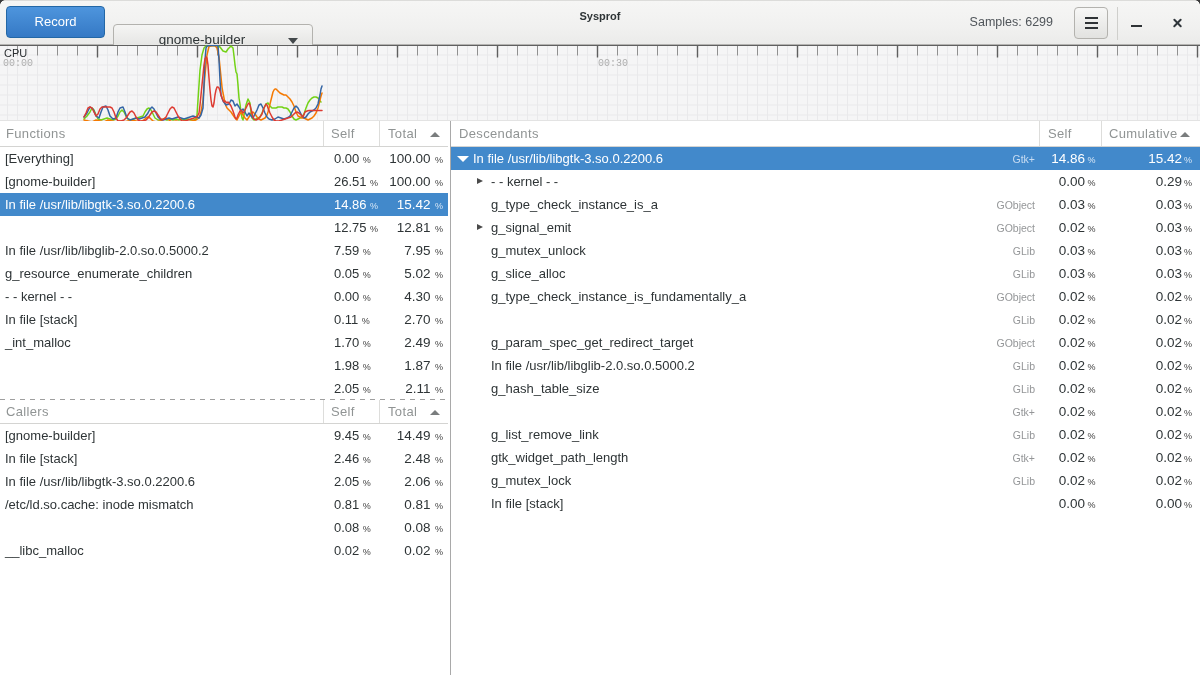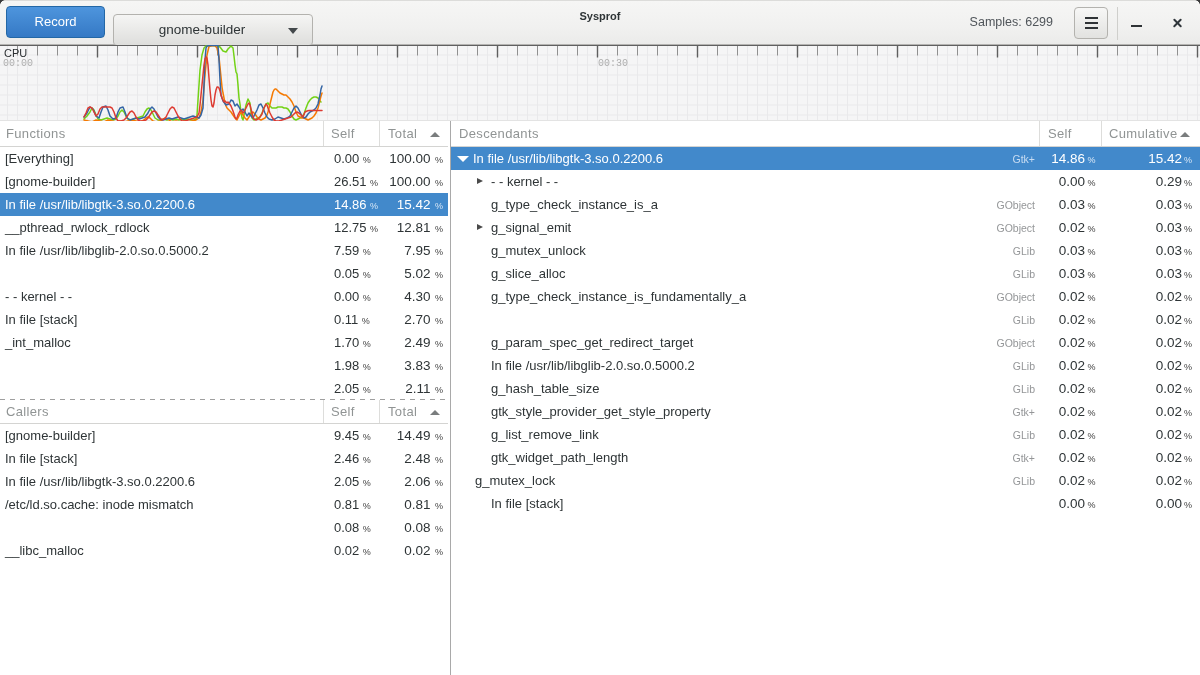--- a/index.html
+++ b/index.html
@@ -10,21 +10,21 @@
 #hdr { position:absolute; left:0; top:0; width:1200px; height:45px;
   background:linear-gradient(to bottom,#f6f6f5 0%,#f1f1f0 60%,#ebebea 100%);
   border-bottom:1px solid #b4b3b1; }
 #hdr:before { content:""; position:absolute; left:0; top:0; width:100%; height:1px; background:#dcdcda; }
 .corner { position:absolute; top:0; width:5px; height:5px; }
 .corner.l { left:0; background:radial-gradient(circle at 5px 5px, transparent 4.5px, #3a3a3a 5px); }
 .corner.r { right:0; background:radial-gradient(circle at 0px 5px, transparent 4.5px, #3a3a3a 5px); }
 #rec { position:absolute; left:6px; top:6px; width:99px; height:32px; border-radius:4px;
   border:1px solid #2367a6; background:linear-gradient(to bottom,#4e95dd,#3579c5);
   color:#fff; font-size:13px; text-align:center; line-height:30px; }
-#combo { position:absolute; left:113px; top:14px; width:200px; height:32px; border-radius:4px;
+#combo { position:absolute; left:113px; top:24px; width:200px; height:32px; border-radius:4px;
   border:1px solid #b3b2ae; background:linear-gradient(to bottom,#f5f5f4,#dededc);
   color:#2e3436; font-size:13.5px; }
 #combo .lbl { position:absolute; left:0; top:0; width:176px; text-align:center; line-height:30px; }
 #combo .arr { position:absolute; right:14px; top:13px; width:0; height:0;
   border-left:5.5px solid transparent; border-right:5.5px solid transparent; border-top:6px solid #43484b; }
 #title { position:absolute; left:400px; top:6px; width:400px; text-align:center; }
 #title .t { font-size:11px; font-weight:bold; color:#2e3436; line-height:14px; margin-top:3px; }
 #title .s { font-size:11px; color:#8e9192; line-height:13px; margin-top:2px; }
 #samples { position:absolute; right:147px; top:0; height:44px; line-height:44px; font-size:12.5px; color:#50555a; }
 #menubtn { position:absolute; left:1074px; top:7px; width:34px; height:32px; border-radius:4px;
@@ -133,32 +133,32 @@
           <span class="num" style="right:17.5px">100.00</span>
           <span class="pcf" style="left:435px">%</span>
         </div>
         <div class="row sel">
           <span class="nm" style="left:5px">In file /usr/lib/libgtk-3.so.0.2200.6</span>
           <span class="nm" style="left:334px">14.86<span class="pct" style="margin-left:3.5px">%</span></span>
           <span class="num" style="right:17.5px">15.42</span>
           <span class="pcf" style="left:435px">%</span>
         </div>
         <div class="row">
-          <span class="nm" style="left:5px">__pthread_rwlock_rdlock</span>
           <span class="nm" style="left:334px">12.75<span class="pct" style="margin-left:3.5px">%</span></span>
           <span class="num" style="right:17.5px">12.81</span>
           <span class="pcf" style="left:435px">%</span>
         </div>
         <div class="row">
           <span class="nm" style="left:5px">In file /usr/lib/libglib-2.0.so.0.5000.2</span>
           <span class="nm" style="left:334px">7.59<span class="pct" style="margin-left:3.5px">%</span></span>
           <span class="num" style="right:17.5px">7.95</span>
           <span class="pcf" style="left:435px">%</span>
         </div>
         <div class="row">
+          <span class="nm" style="left:5px">g_resource_enumerate_children</span>
           <span class="nm" style="left:334px">0.05<span class="pct" style="margin-left:3.5px">%</span></span>
           <span class="num" style="right:17.5px">5.02</span>
           <span class="pcf" style="left:435px">%</span>
         </div>
         <div class="row">
           <span class="nm" style="left:5px">- - kernel - -</span>
           <span class="nm" style="left:334px">0.00<span class="pct" style="margin-left:3.5px">%</span></span>
           <span class="num" style="right:17.5px">4.30</span>
           <span class="pcf" style="left:435px">%</span>
         </div>
@@ -169,21 +169,21 @@
           <span class="pcf" style="left:435px">%</span>
         </div>
         <div class="row">
           <span class="nm" style="left:5px">_int_malloc</span>
           <span class="nm" style="left:334px">1.70<span class="pct" style="margin-left:3.5px">%</span></span>
           <span class="num" style="right:17.5px">2.49</span>
           <span class="pcf" style="left:435px">%</span>
         </div>
         <div class="row">
           <span class="nm" style="left:334px">1.98<span class="pct" style="margin-left:3.5px">%</span></span>
-          <span class="num" style="right:17.5px">3.83</span>
+          <span class="num" style="right:17.5px">1.87</span>
           <span class="pcf" style="left:435px">%</span>
         </div>
         <div class="row">
           <span class="nm" style="left:334px">2.05<span class="pct" style="margin-left:3.5px">%</span></span>
           <span class="num" style="right:17.5px">2.11</span>
           <span class="pcf" style="left:435px">%</span>
         </div>
       </div>
     <div id="dash"></div>
     <div class="thead" style="top:279px;height:24px">
@@ -325,21 +325,20 @@
         </div>
         <div class="row">
           <span class="nm" style="left:40px">g_hash_table_size</span>
           <span class="tag" style="right:165px">GLib</span>
           <span class="num" style="right:115px">0.02</span>
           <span class="pcf" style="left:636.5px">%</span>
           <span class="num" style="right:18px">0.02</span>
           <span class="pcf" style="left:733px">%</span>
         </div>
         <div class="row">
-          <span class="nm" style="left:40px">gtk_style_provider_get_style_property</span>
           <span class="tag" style="right:165px">Gtk+</span>
           <span class="num" style="right:115px">0.02</span>
           <span class="pcf" style="left:636.5px">%</span>
           <span class="num" style="right:18px">0.02</span>
           <span class="pcf" style="left:733px">%</span>
         </div>
         <div class="row">
           <span class="nm" style="left:40px">g_list_remove_link</span>
           <span class="tag" style="right:165px">GLib</span>
           <span class="num" style="right:115px">0.02</span>
@@ -349,21 +348,21 @@
         </div>
         <div class="row">
           <span class="nm" style="left:40px">gtk_widget_path_length</span>
           <span class="tag" style="right:165px">Gtk+</span>
           <span class="num" style="right:115px">0.02</span>
           <span class="pcf" style="left:636.5px">%</span>
           <span class="num" style="right:18px">0.02</span>
           <span class="pcf" style="left:733px">%</span>
         </div>
         <div class="row">
-          <span class="nm" style="left:24px">g_mutex_lock</span>
+          <span class="nm" style="left:40px">g_mutex_lock</span>
           <span class="tag" style="right:165px">GLib</span>
           <span class="num" style="right:115px">0.02</span>
           <span class="pcf" style="left:636.5px">%</span>
           <span class="num" style="right:18px">0.02</span>
           <span class="pcf" style="left:733px">%</span>
         </div>
         <div class="row">
           <span class="nm" style="left:40px">In file [stack]</span>
           <span class="num" style="right:115px">0.00</span>
           <span class="pcf" style="left:636.5px">%</span>

